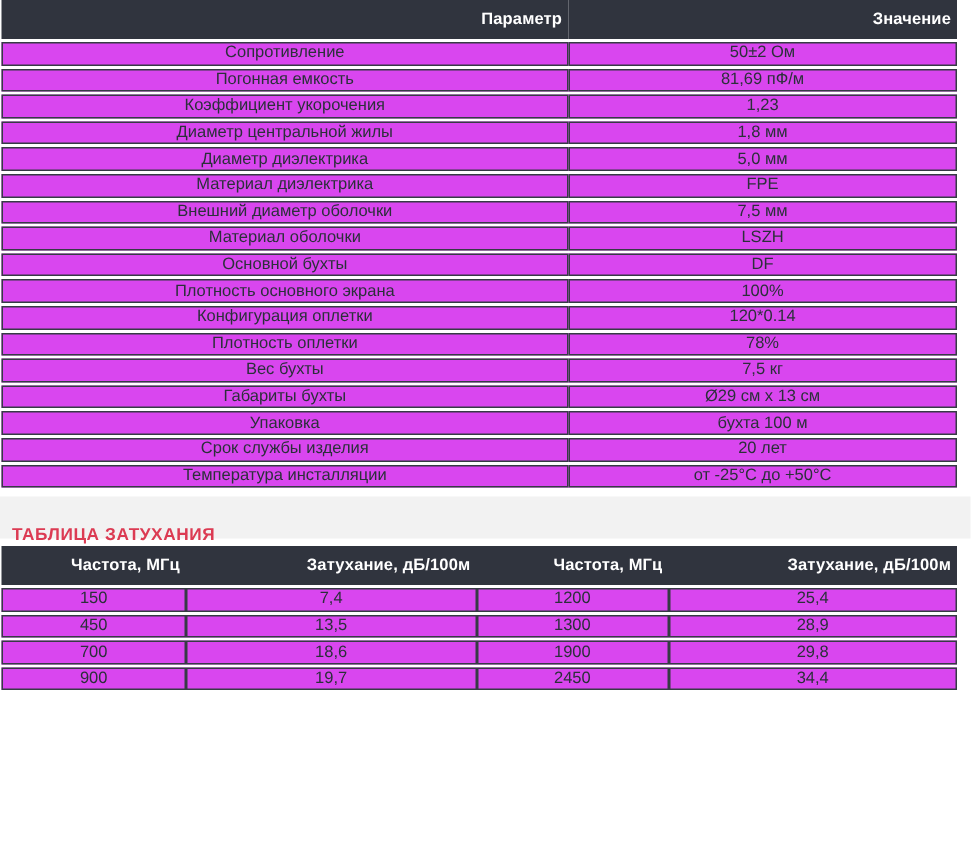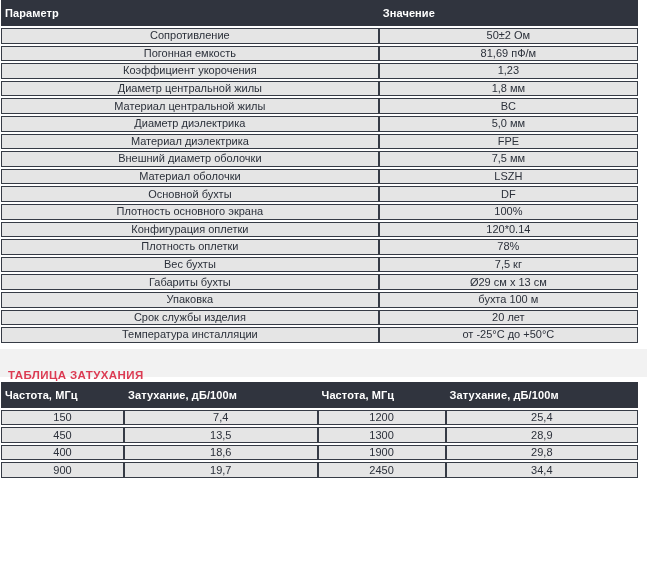--- a/index.html
+++ b/index.html
@@ -22,26 +22,26 @@
   .spec-table { margin-top: -2px; }
   .att-table  { margin-top: 3px; }
 
   th {
     background: var(--header-bg, #30343e);
     color: var(--header-text, #ffffff);
     font-weight: bold;
     font-size: 11px;
     height: 26px;
     padding: 0 4px;
-    text-align: left;
+    text-align: right;
     letter-spacing: 0.1px;
   }
   td {
     border: 1px solid var(--border, #363b45);
-    background: #e5e5e5;
+    background: #d946ef;
     font-size: 11px;
     color: var(--text, #2b303a);
     text-align: center;
     vertical-align: middle;
     height: 15.6px;
     line-height: 13px;
     padding: 0 4px;
     overflow: hidden;
     white-space: nowrap;
   }
@@ -96,24 +96,20 @@
           <td>Погонная емкость</td>
           <td>81,69 пФ/м</td>
         </tr>
         <tr>
           <td>Коэффициент укорочения</td>
           <td>1,23</td>
         </tr>
         <tr>
           <td>Диаметр центральной жилы</td>
           <td>1,8 мм</td>
-        </tr>
-        <tr>
-          <td>Материал центральной жилы</td>
-          <td>BC</td>
         </tr>
         <tr>
           <td>Диаметр диэлектрика</td>
           <td>5,0 мм</td>
         </tr>
         <tr>
           <td>Материал диэлектрика</td>
           <td>FPE</td>
         </tr>
         <tr>
@@ -189,21 +185,21 @@
           <td>1200</td>
           <td>25,4</td>
         </tr>
         <tr>
           <td>450</td>
           <td>13,5</td>
           <td>1300</td>
           <td>28,9</td>
         </tr>
         <tr>
-          <td>400</td>
+          <td>700</td>
           <td>18,6</td>
           <td>1900</td>
           <td>29,8</td>
         </tr>
         <tr>
           <td>900</td>
           <td>19,7</td>
           <td>2450</td>
           <td>34,4</td>
         </tr>

